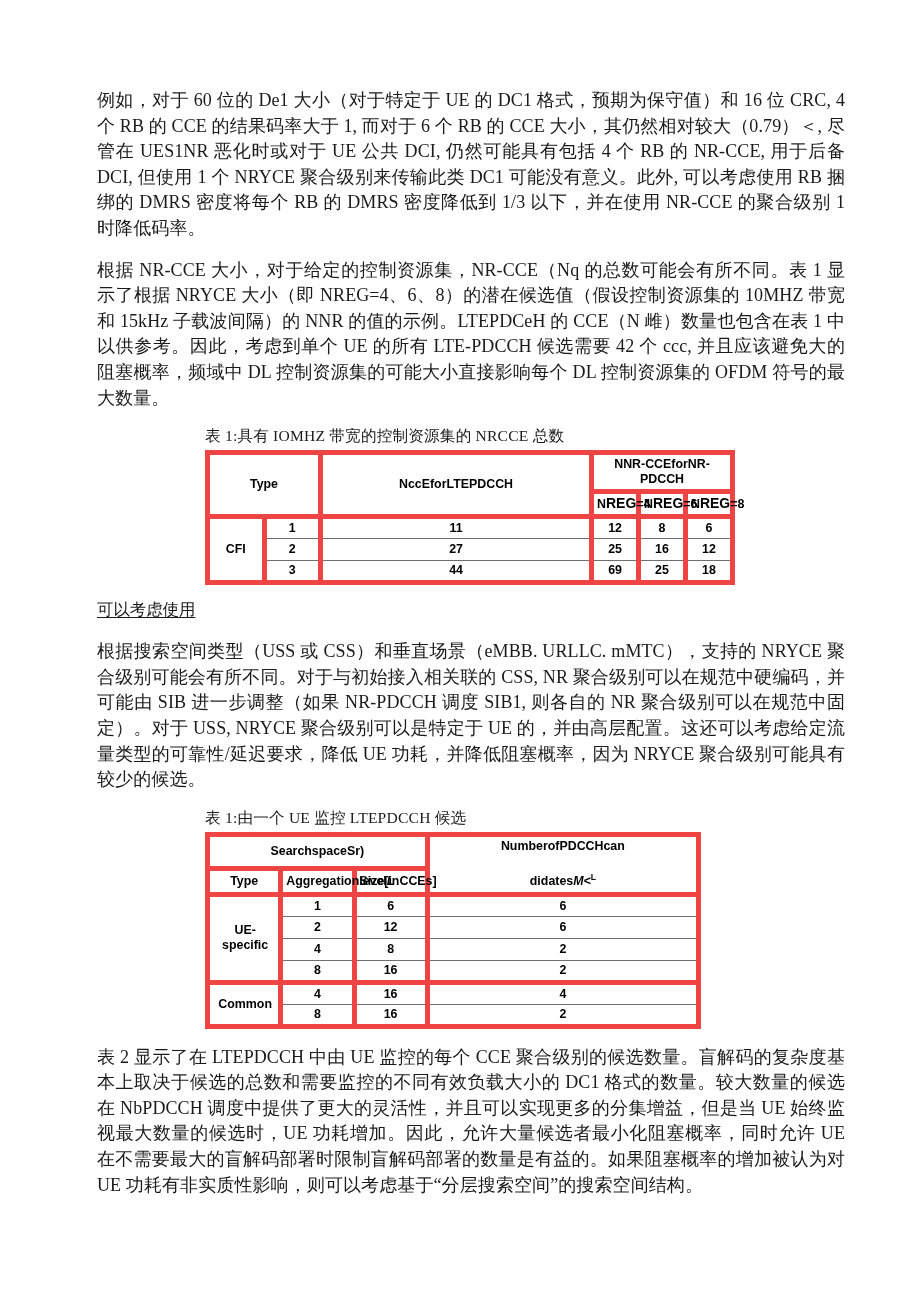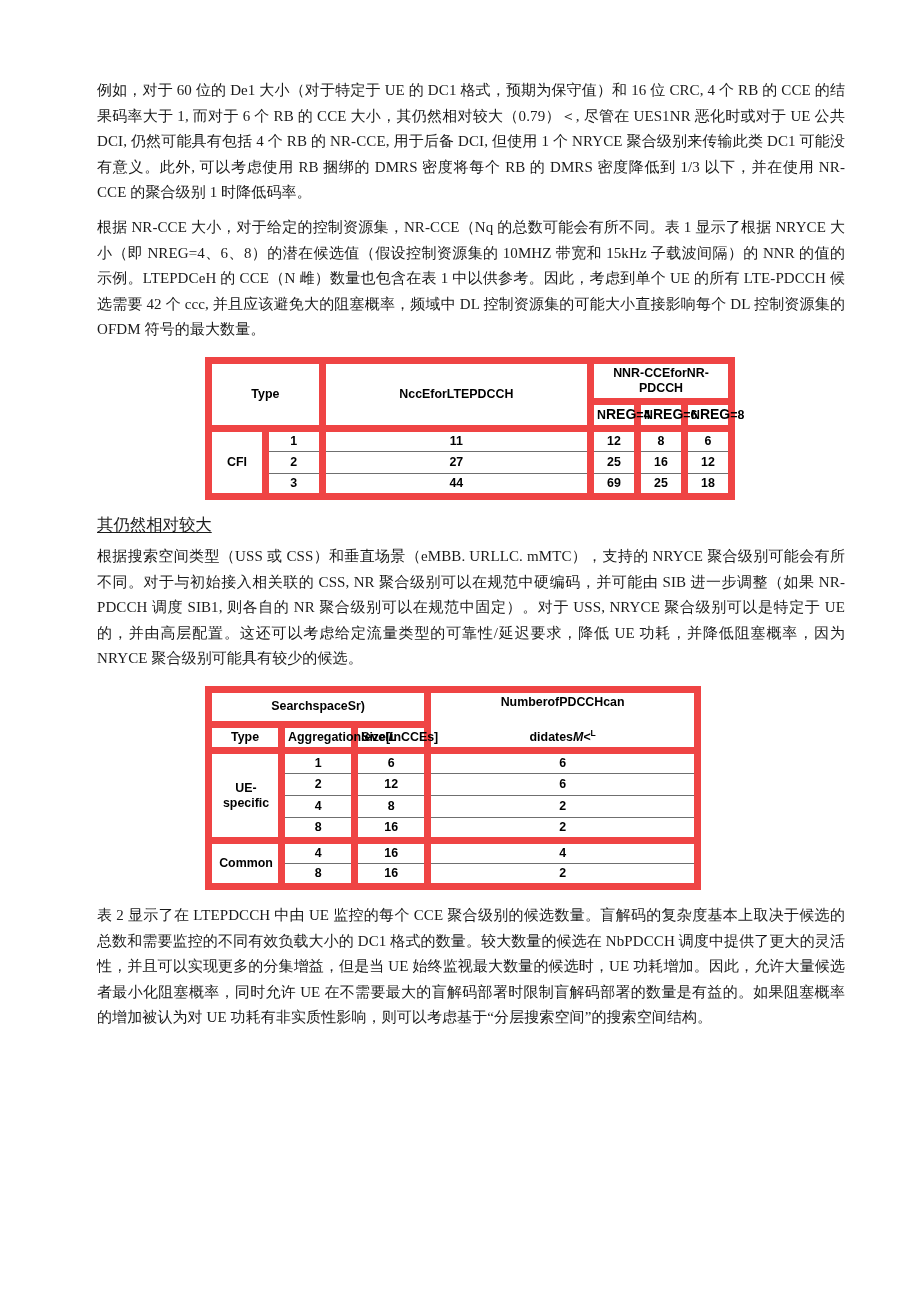--- a/index.html
+++ b/index.html
@@ -19,22 +19,22 @@
     overflow: hidden;
     box-sizing: border-box;
   }
   .content {
     position: absolute;
     left: 97px;
     top: 72px;
     width: 748px;
   }
   p.para {
-    margin: 6px 0 9px 0;
-    font-size: 15px;
+    margin: 16px 0 9px 0;
+    font-size: 18px;
     line-height: 25.6px;
     text-align: justify;
     text-justify: inter-character;
     letter-spacing: 0.1px;
   }
   p.para.tight {
     margin-bottom: 2px;
   }
   h2.section-head {
     margin: 0 0 1px 0;
@@ -59,21 +59,21 @@
   }
   table.doc-table {
     border-collapse: collapse;
     font-family: "Liberation Sans", "DejaVu Sans", sans-serif;
     font-size: 12.4px;
     font-weight: bold;
     color: #000;
     table-layout: fixed;
   }
   table.doc-table td {
-    border: 7px solid #ef4444;
+    border: 5px solid #ef4444;
     text-align: center;
     vertical-align: middle;
     padding: 2px 3px;
     line-height: 15px;
   }
   
   table.doc-table td.hairline-b { border-bottom: 1px solid #6f6f6f; }
   table.doc-table td.hairline-t { border-top: 1px solid #6f6f6f; }
   table.doc-table td.lbl-left {
     text-align: center;
@@ -105,20 +105,21 @@
 <body>
 
 <div class="page">
   <div class="content">
 
     <p class="para">例如，对于 60 位的 De1 大小（对于特定于 UE 的 DC1 格式，预期为保守值）和 16 位 CRC, 4 个 RB 的 CCE 的结果码率大于 1, 而对于 6 个 RB 的 CCE 大小，其仍然相对较大（0.79）＜, 尽管在 UES1NR 恶化时或对于 UE 公共 DCI, 仍然可能具有包括 4 个 RB 的 NR-CCE, 用于后备 DCI, 但使用 1 个 NRYCE 聚合级别来传输此类 DC1 可能没有意义。此外, 可以考虑使用 RB 捆绑的 DMRS 密度将每个 RB 的 DMRS 密度降低到 1/3 以下，并在使用 NR-CCE 的聚合级别 1 时降低码率。</p>
 
     <p class="para">根据 NR-CCE 大小，对于给定的控制资源集，NR-CCE（Nq 的总数可能会有所不同。表 1 显示了根据 NRYCE 大小（即 NREG=4、6、8）的潜在候选值（假设控制资源集的 10MHZ 带宽和 15kHz 子载波间隔）的 NNR 的值的示例。LTEPDCeH 的 CCE（N 雌）数量也包含在表 1 中以供参考。因此，考虑到单个 UE 的所有 LTE-PDCCH 候选需要 42 个 ccc, 并且应该避免大的阻塞概率，频域中 DL 控制资源集的可能大小直接影响每个 DL 控制资源集的 OFDM 符号的最大数量。</p>
 
     <div class="table-block">
+      <div class="table-caption">表 1:具有 IOMHZ 带宽的控制资源集的 NRCCE 总数</div>
       <table class="doc-table" id="table1">
         <tbody>
           <tr class="row-h">
             <td class="c-type" colspan="2" rowspan="2">Type</td>
             <td class="c-ncce" rowspan="2">NccEforLTEPDCCH</td>
             <td class="c-nreg" colspan="3">NNR-CCEforNR-PDCCH</td>
           </tr>
           <tr class="row-h">
             <td class="c-nreg"><span>N</span><span class="smallcap">REG</span><span>=4</span></td>
             <td class="c-nreg"><span>N</span><span class="smallcap">REG</span><span>=6</span></td>
@@ -144,26 +145,27 @@
             <td class="c-ncce hairline-t">44</td>
             <td class="c-nreg hairline-t">69</td>
             <td class="c-nreg hairline-t">25</td>
             <td class="c-nreg hairline-t">18</td>
           </tr>
         </tbody>
       </table>
     </div>
 
     <div class="head-wrap">
-      <h2 class="section-head">其仍然相对较大</h2>
+      <h2 class="section-head">可以考虑使用</h2>
     </div>
 
     <p class="para">根据搜索空间类型（USS 或 CSS）和垂直场景（eMBB. URLLC. mMTC），支持的 NRYCE 聚合级别可能会有所不同。对于与初始接入相关联的 CSS, NR 聚合级别可以在规范中硬编码，并可能由 SIB 进一步调整（如果 NR-PDCCH 调度 SIB1, 则各自的 NR 聚合级别可以在规范中固定）。对于 USS, NRYCE 聚合级别可以是特定于 UE 的，并由高层配置。这还可以考虑给定流量类型的可靠性/延迟要求，降低 UE 功耗，并降低阻塞概率，因为 NRYCE 聚合级别可能具有较少的候选。</p>
 
     <div class="table-block">
+      <div class="table-caption">表 1:由一个 UE 监控 LTEPDCCH 候选</div>
       <table class="doc-table" id="table2">
         <tbody>
           <tr style="height:34px">
             <td class="c-type" colspan="3">SearchspaceSr)</td>
             <td class="c-num" rowspan="2">
               <div>NumberofPDCCHcan</div>
               <div style="margin-top:16px"><span>didates</span><span class="ital">M&lt;</span><span class="supL">L</span></div>
             </td>
           </tr>
           <tr style="height:26px">

